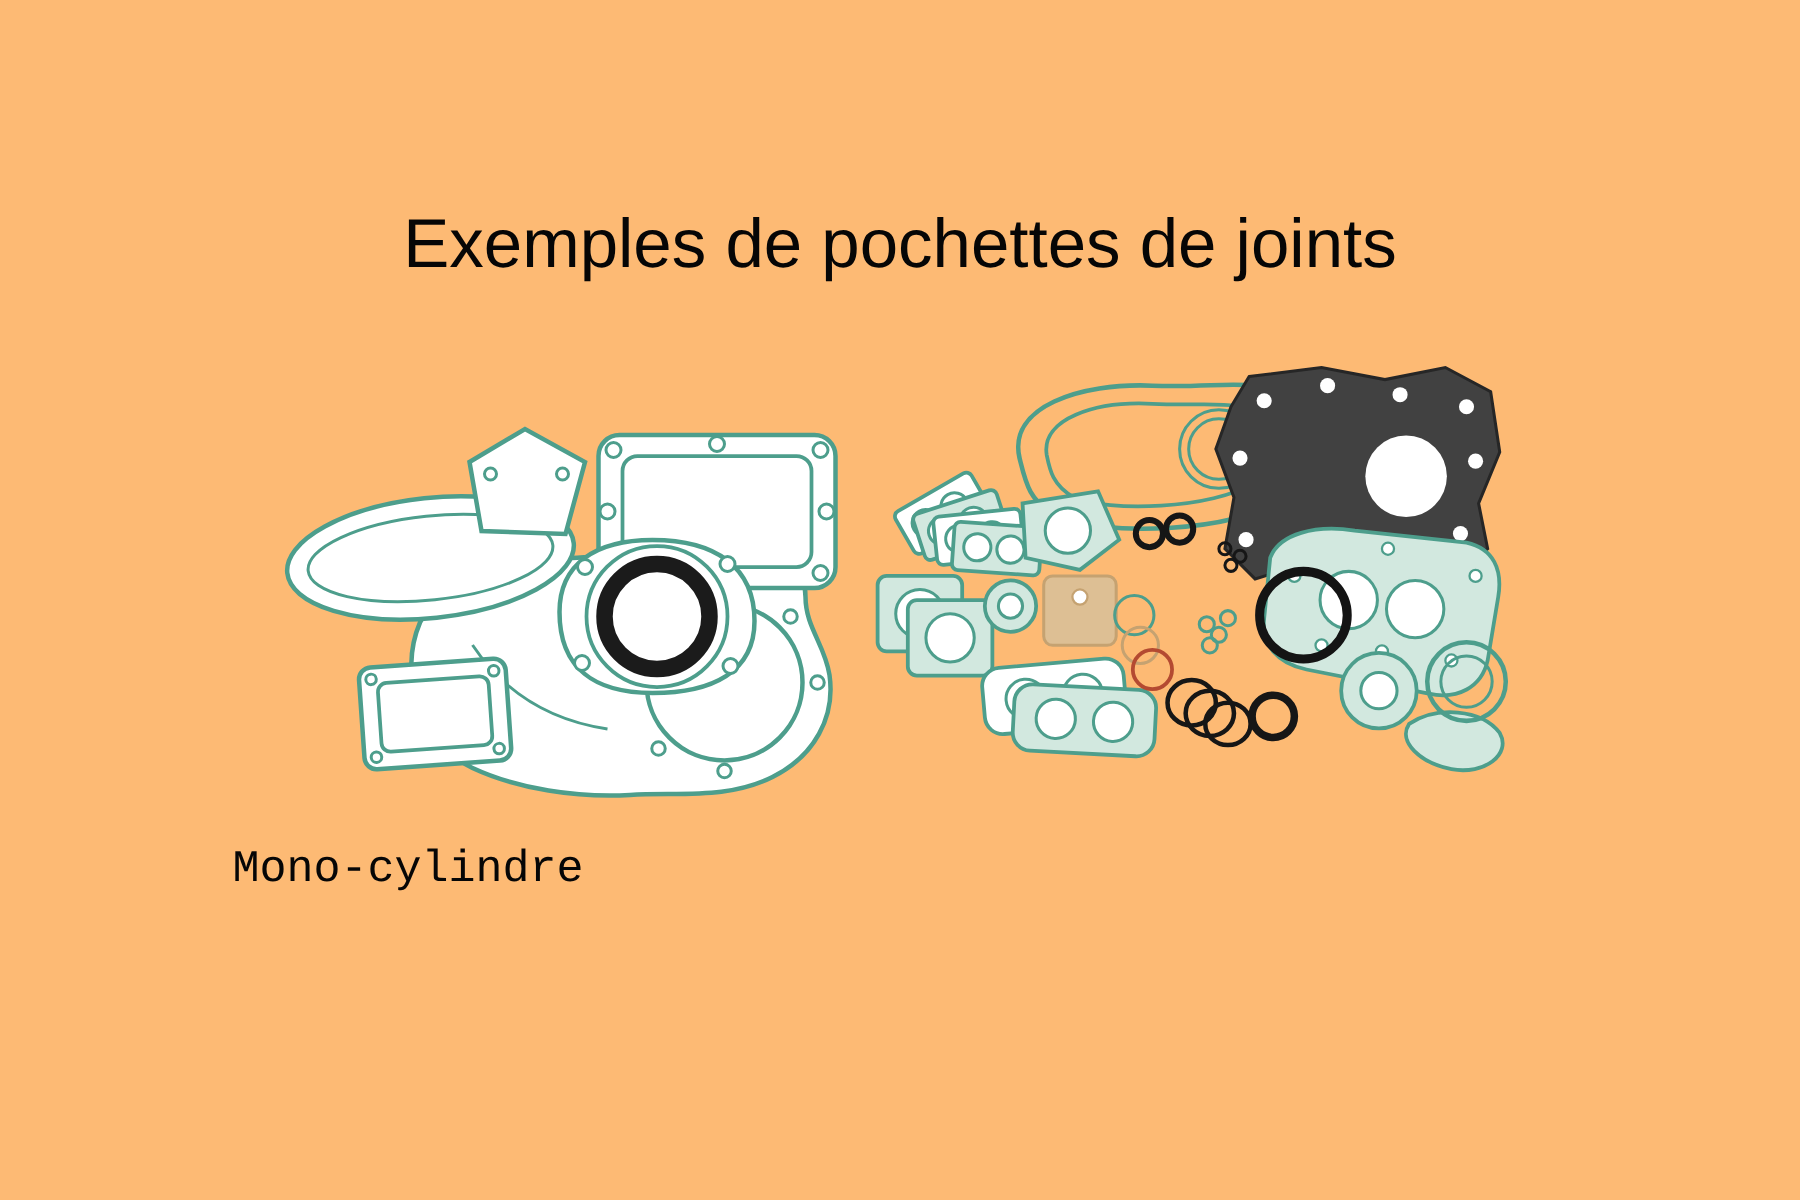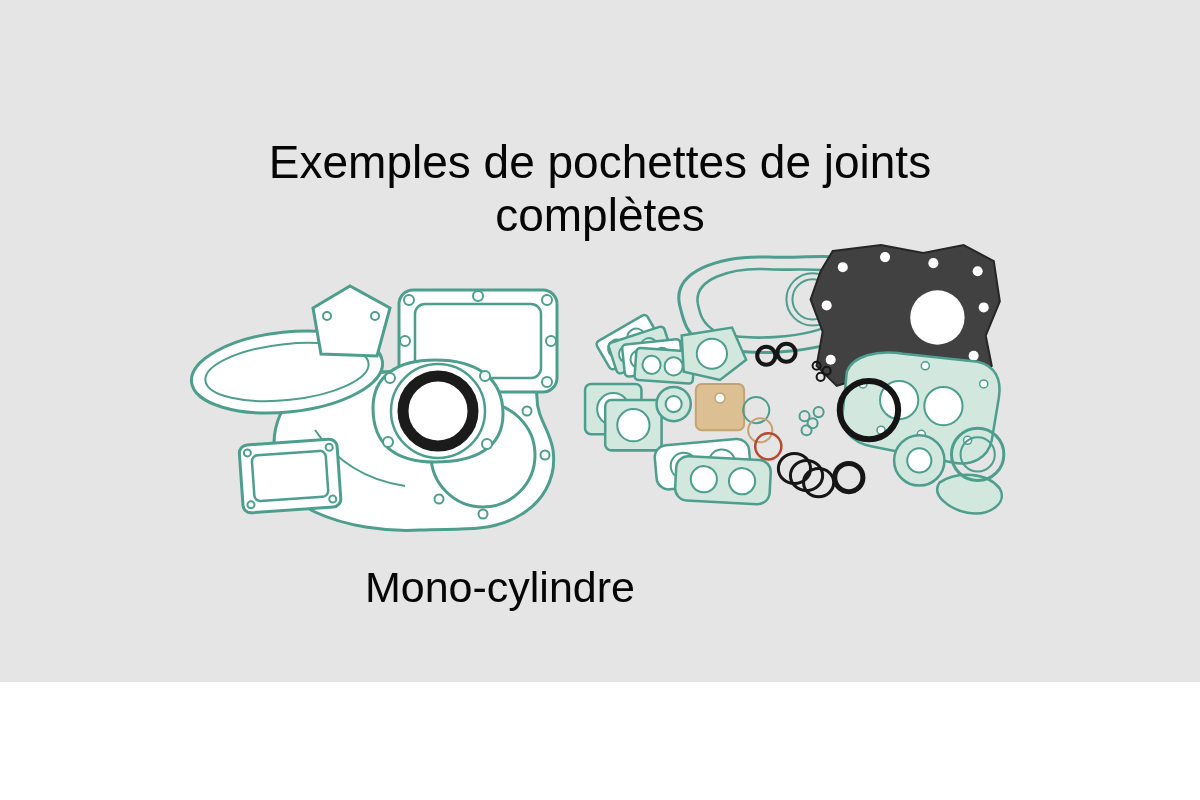--- a/index.html
+++ b/index.html
@@ -1,40 +1,39 @@
 <!DOCTYPE html>
 <html><head>
 <meta charset="utf-8">
 <style>
   html,body{margin:0;padding:0;background:#fff;}
   .stage{
-    position:relative;width:1200px;height:682px;background:#e5e5e5;
+    position:relative;width:1200px;height:800px;background:#fdba74;
     font-family:"Liberation Sans","DejaVu Sans",sans-serif;overflow:hidden;color:#000;
   }
   .title{
     position:absolute;top:136px;left:0;width:100%;margin:0;
     text-align:center;font-size:46px;line-height:1.16;font-weight:400;color:#060606;
   }
-  .caption{position:absolute;font-size:43px;font-weight:400;color:#060606;text-align:right;}
+  .caption{position:absolute;font-size:30px;font-weight:400;color:#060606;text-align:left;font-family:Liberation Mono, monospace;}
   .caption-left{left:155px;width:480px;top:563px;}
   .caption-right{left:598px;width:400px;top:569px;}
   .fig-left{position:absolute;left:185px;top:250px;width:400px;height:295px;}
   .fig-right{position:absolute;left:578px;top:243px;width:445px;height:302px;}
   svg .teal{stroke:#4d9e8c;fill:#ffffff;}
   svg .tealline{stroke:#4d9e8c;fill:none;}
   svg .tealfill{stroke:#4d9e8c;fill:#d2e8df;}
 </style>
 </head>
 <body>
 
 <div class="stage">
 
   <h1 class="title">
     <span>Exemples de pochettes de joints</span><br>
-    <span>complètes</span>
   </h1>
 
   <svg class="fig-left" viewBox="0 0 400 295" aria-hidden="true">
 
     <g>
       <path class="teal" stroke-width="3" d="M95,165 C80,200 95,245 130,262 C160,276 200,282 235,280 C268,278 300,283 330,268 C358,254 372,228 368,200 C365,180 352,168 352,148 C352,128 340,118 322,112 C300,104 270,112 248,118 C225,124 200,118 178,126 C150,136 108,140 95,165 Z"></path>
       <circle class="teal" stroke-width="3" cx="298" cy="205" r="52"></circle>
       <path class="tealline" stroke-width="2" d="M130,180 C150,210 180,230 220,236"></path>
       <circle class="teal" stroke-width="2" cx="360" cy="205" r="4.5"></circle>
       <circle class="teal" stroke-width="2" cx="236" cy="205" r="4.5"></circle>

